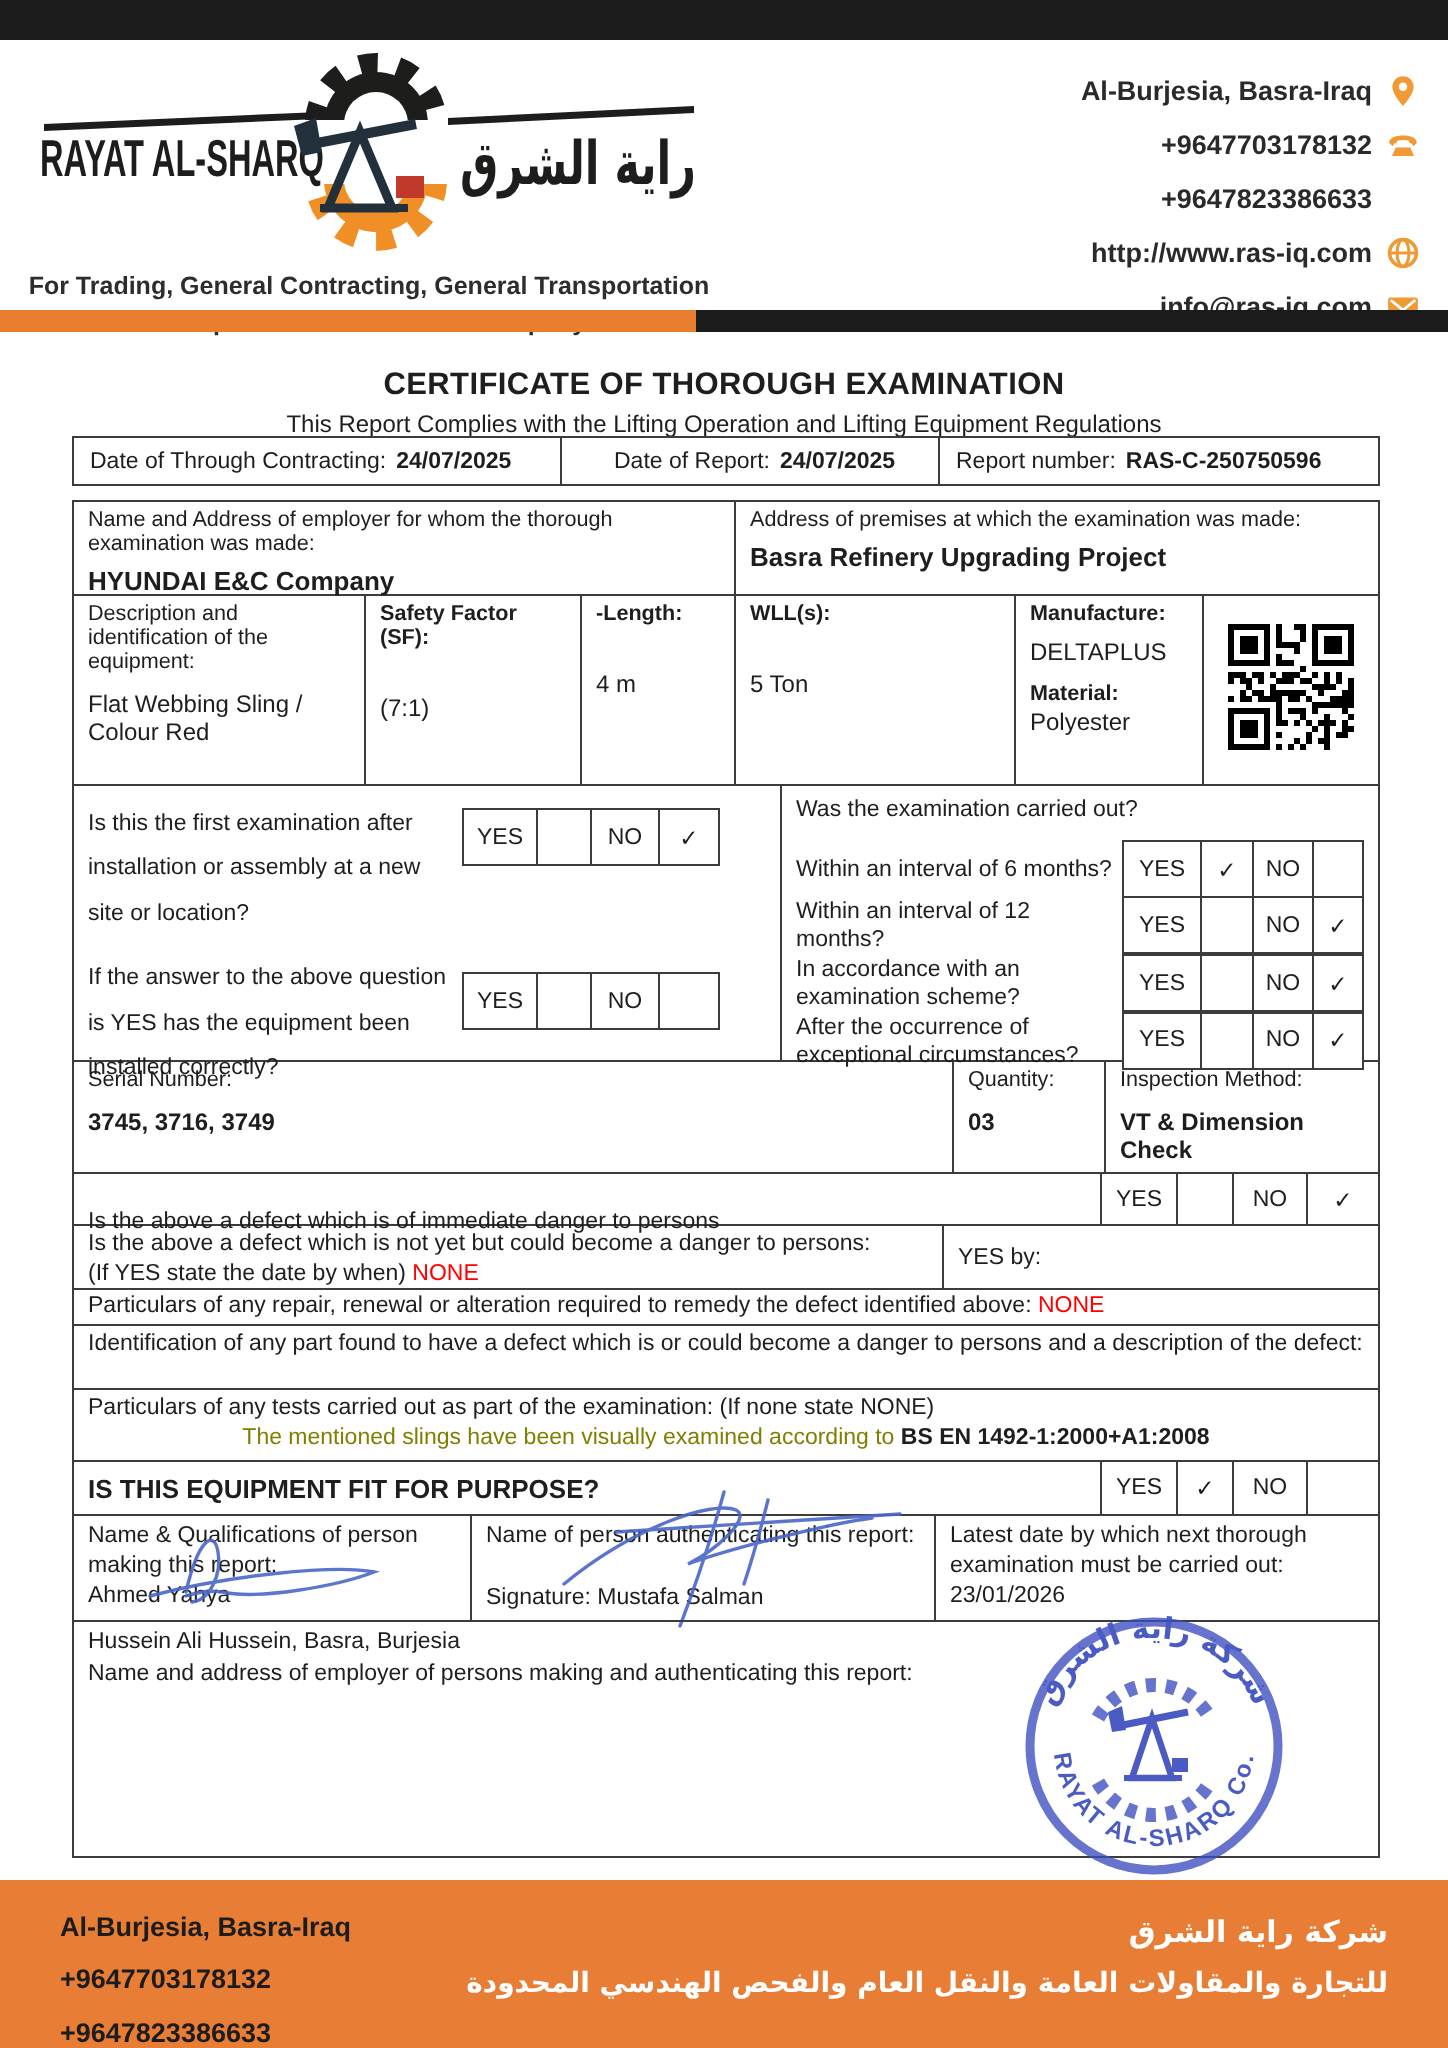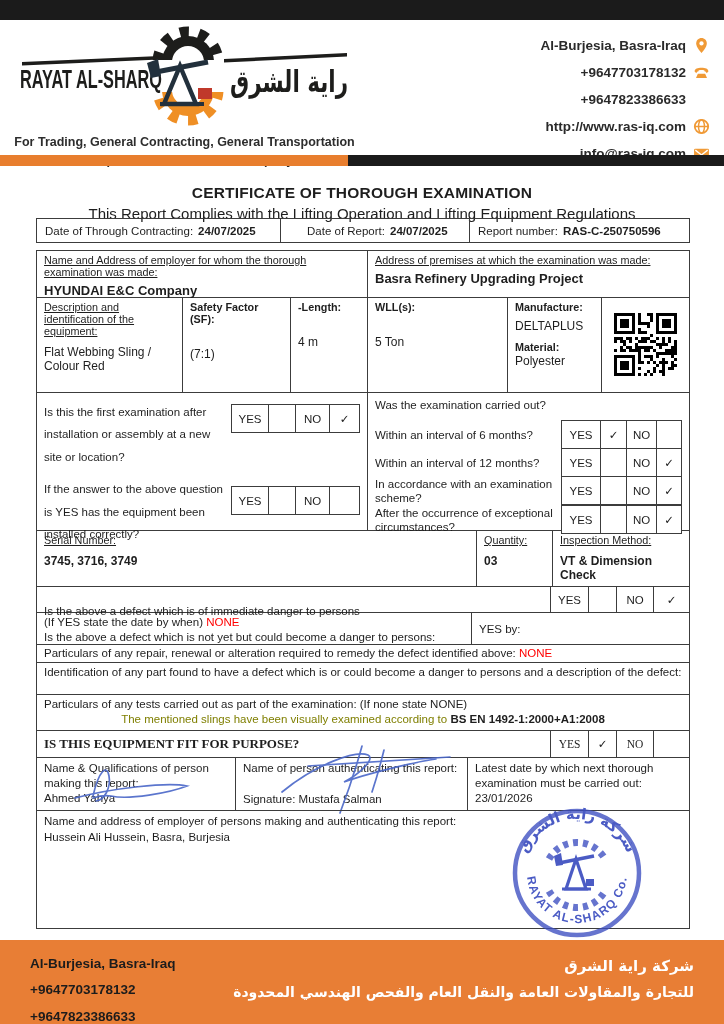--- a/index.html
+++ b/index.html
@@ -19,49 +19,49 @@
   .cicon { width:17px; height:17px; flex:0 0 17px; }
 
   
   .divider { position:absolute; top:155px; left:0; width:100%; height:11px; display:flex; }
   .divider .org { width:48%; background:#E87E2E; }
   .divider .blk { flex:1; background:#1b1b1b; }
 
   
   .title-block { position:absolute; top:184px; left:0; width:100%; text-align:center; }
   .title-main { font-size:15.5px; font-weight:bold; letter-spacing:.2px; }
-  .title-sub  { font-size:15px; margin-top:3px; }
+  .title-sub  { font-size:12px; margin-top:3px; }
 
   
   .meta-row { position:absolute; top:218px; left:36px; width:654px; height:25px; display:flex;
               border:1px solid #3c3c3c; box-sizing:border-box; font-size:11.5px; }
   .meta-cell { display:flex; align-items:center; gap:5px; padding:0 8px; border-left:1px solid #3c3c3c; box-sizing:border-box; white-space:nowrap; }
   .meta-cell:first-child { border-left:none; }
   .m1 { width:243px; } .m2 { width:189px;padding-left:26px; } .m3 { flex:1; }
   .bold { font-weight:bold; }
 
   
   .main-table { position:absolute; top:250px; left:36px; width:654px; border:1px solid #3c3c3c;
                 box-sizing:border-box; font-size:11.5px; background:#fff; }
   .row { display:flex; border-top:1px solid #3c3c3c; box-sizing:border-box; align-items:stretch; }
   .row:first-child { border-top:none; }
   .cell { border-left:1px solid #3c3c3c; padding:3px 7px; box-sizing:border-box; }
   .cell:first-child { border-left:none; }
-  .lab { font-size:10.8px;text-decoration:underline; }
+  .lab { font-size:10.8px; }
   .labb { font-size:10.8px; font-weight:bold; }
   .val { font-size:12px; margin-top:8px; }
   .valb { font-size:12px; font-weight:bold; margin-top:8px; }
 
   .row-a { height:46px; } .a1 { width:330px; } .a2 { flex:1; }
   .a-val { font-size:13px; font-weight:bold; margin-top:5px; }
 
   .row-b { height:95px; }
   .b1 { width:145px; } .b2 { width:108px; } .b3 { width:77px; } .b4 { width:140px; } .b5 { width:94px; } .b6 { flex:1; display:flex; align-items:center; justify-content:center; padding:2px; }
 
-  .row-c { height:138px; }
+  .row-c { height:138px;gap:23px; }
   .c1 { width:330px; padding-top:8px; }
   .c2 { flex:1; padding-top:6px; }
   .qrow { display:flex; gap:4px; margin-bottom:10px; }
   .qtext { flex:1; line-height:1.95; padding-right:2px; }
   .cbx { display:flex; border:1px solid #3c3c3c; height:27px; align-self:flex-start; margin-top:3px; background:#fff; }
   .cbx > div { border-left:1px solid #3c3c3c; display:flex; align-items:center; justify-content:center; font-size:11.5px; box-sizing:border-box; }
   .cbx > div:first-child { border-left:none; }
   .cbxL > .w1 { width:36px; } .cbxL > .w2 { width:27px; } .cbxL > .w3 { width:34px; } .cbxL > .w4 { width:30px; }
   .qr2 { display:flex; align-items:center; min-height:28px; }
   .qr2 .qtext2 { flex:1; line-height:1.25; padding-right:4px; }
@@ -86,21 +86,21 @@
   .row-g { min-height:17px; padding:0; }
   .g1 { flex:1; padding:1px 7px 2px; line-height:1.25; }
 
   .row-h { min-height:32px; }
   .h1 { flex:1; line-height:1.3; padding-top:2px; }
 
   .row-i { min-height:32px; }
   .i1 { flex:1; line-height:1.3; padding-top:2px; }
   .i-center { text-align:center; }
 
-  .row-j { height:27px;font-family:Liberation Serif, serif; }
+  .row-j { height:27px; }
   .jtext { flex:1; display:flex; align-items:center; padding:0 7px; font-size:13px; font-weight:bold; }
 
   .row-k { height:53px; }
   .k1 { width:198px; position:relative; line-height:1.3; }
   .k2 { width:232px; position:relative; line-height:1.3; }
   .k3 { flex:1; line-height:1.3; }
   .sig1 { position:absolute; left:34px; top:2px; width:150px; height:45px; pointer-events:none; }
   .sig2 { position:absolute; left:28px; top:-16px; width:195px; height:72px; pointer-events:none; }
   .k2-sig-label { margin-top:16px; }
 
@@ -478,25 +478,25 @@
     <div class="row row-e">
       <div class="etext">Is the above a defect which is of immediate danger to persons</div>
       <div class="strip-cell s1">YES</div>
       <div class="strip-cell s2"></div>
       <div class="strip-cell s3">NO</div>
       <div class="strip-cell s4">✓</div>
     </div>
 
     <div class="row row-f">
       <div class="cell f1">
+        <div>Is the above a defect which is not yet but could become a danger to persons:</div>
         <div>
           <span>(If YES state the date by when) </span>
           <span class="red">NONE</span>
         </div>
-        <div>Is the above a defect which is not yet but could become a danger to persons:</div>
       </div>
       <div class="cell f2">
         <span>YES by:</span>
       </div>
     </div>
 
     <div class="row row-g">
       <div class="cell g1">
         <span>Particulars of any repair, renewal or alteration required to remedy the defect identified above: </span>
         <span class="red">NONE</span>
@@ -551,22 +551,22 @@
         </svg>
       </div>
       <div class="cell k3">
         <div>Latest date by which next thorough examination must be carried out:</div>
         <div>23/01/2026</div>
       </div>
     </div>
 
     <div class="row row-l">
       <div class="cell l1">
+        <div>Hussein Ali Hussein, Basra, Burjesia</div>
         <div>Name and address of employer of persons making and authenticating this report:</div>
-        <div>Hussein Ali Hussein, Basra, Burjesia</div>
       </div>
       <svg class="stamp" viewBox="0 0 140 144">
         <circle cx="70" cy="74" r="62" fill="none" stroke="#3C4EC0" stroke-width="4.5" opacity="0.85"></circle>
         <defs>
           <path id="arcT" d="M16 74 A54 54 0 0 1 124 74"></path>
           <path id="arcB" d="M20 74 A50 50 0 0 0 120 74"></path>
         </defs>
         <text font-size="15" font-weight="bold" fill="#3C4EC0" style="font-family:&quot;DejaVu Sans&quot;,sans-serif">
           <textPath href="#arcT" startOffset="50%" text-anchor="middle">شركة راية الشرق</textPath>
         </text>

